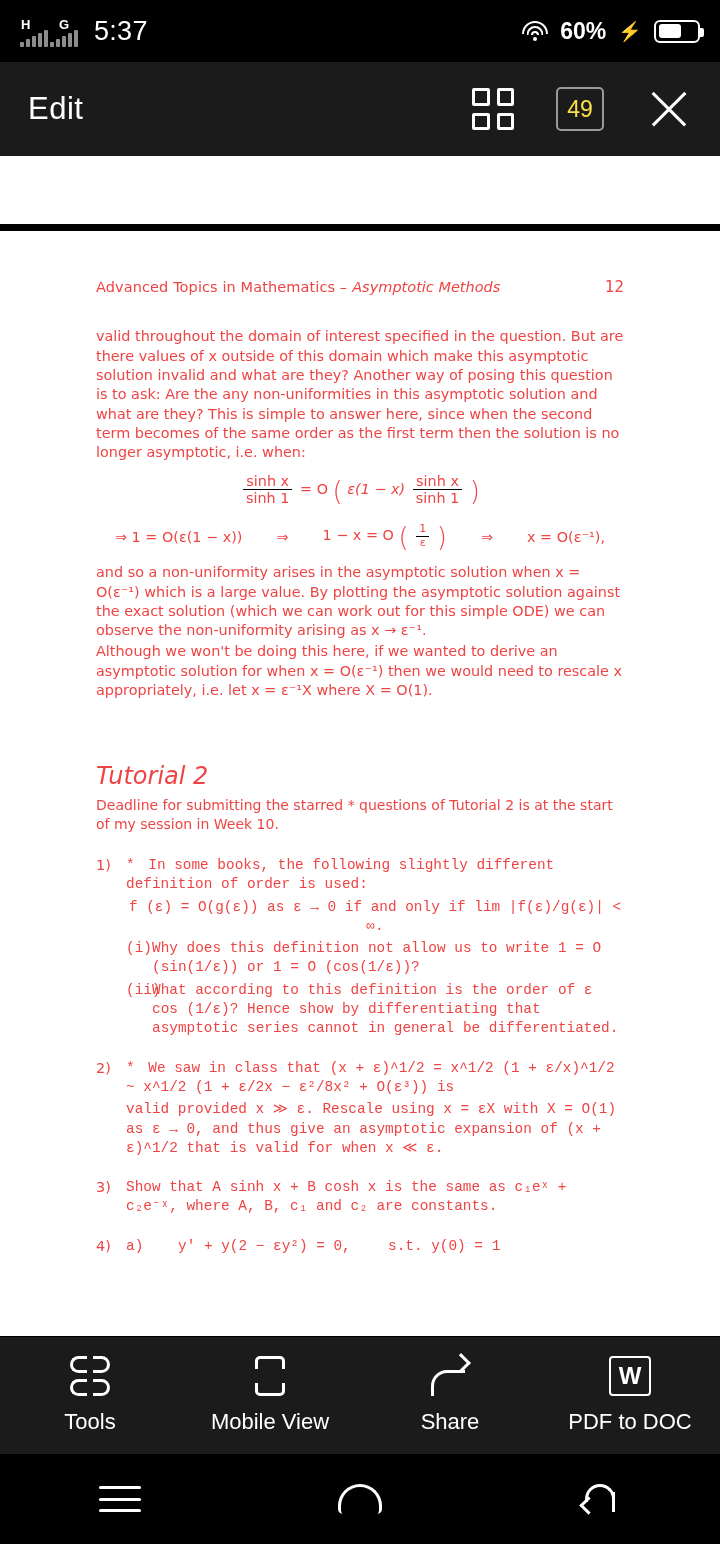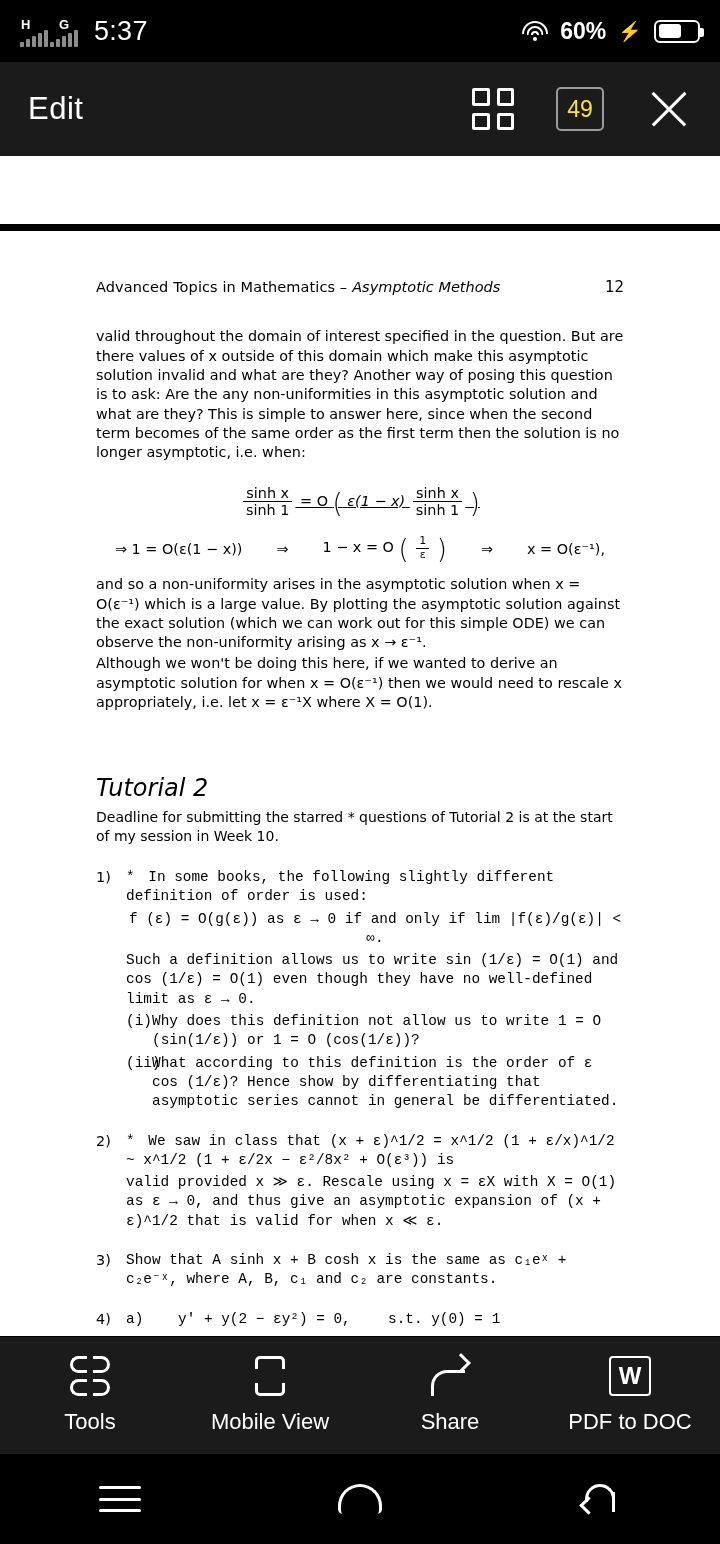--- a/index.html
+++ b/index.html
@@ -65,35 +65,35 @@
     content: ""; position: absolute; left: 50%; top: 50%; width: 46px; height: 2.6px; background: #fff;
   }
   .close-icon:before { transform: translate(-50%,-50%) rotate(45deg); }
   .close-icon:after  { transform: translate(-50%,-50%) rotate(-45deg); }
 
   
   .docwrap { flex: 1 1 auto; background: #fff; overflow: hidden; position: relative; display: flex; flex-direction: column; }
   .doc-topgap { height: 68px; background: #fff; flex: 0 0 auto; }
   .doc-rule { height: 7px; background: #000; flex: 0 0 auto; }
   .page {
-    flex: 1 1 auto; background: #fff; color: #000000;
+    flex: 1 1 auto; background: #fff; color: #ef4444;
     padding: 46px 34px 0 34px;
     font-family: "DejaVu Sans", sans-serif;
     font-size: 14.4px; line-height: 1.34;
     overflow: hidden;
   }
   .page-inner { padding: 0 62px; }
 
   .hdr { display: flex; align-items: baseline; font-size: 14.5px; margin-bottom: 30px; }
   .hdr .t1 { letter-spacing: .1px; }
   .hdr .t2 { font-style: italic; margin-left: 5px; }
   .hdr .pg { margin-left: auto; font-size: 15px; }
 
   p.body { margin-bottom: 2px; text-align: left; }
-  .mathline { text-align: center; margin: 22px 0 4px; text-decoration: underline; }
+  .mathline { text-align: center; margin: 10px 0 4px; }
   .it { font-style: italic; }
   .frac { display: inline-block; vertical-align: middle; text-align: center; line-height: 1.15; margin: 0 3px; }
   .frac .num { display: block; border-bottom: 1px solid #000; padding: 0 3px; }
   .frac .den { display: block; padding: 0 3px; }
   .sm { font-size: 11px; }
   .paren-big { font-size: 26px; vertical-align: -6px; font-weight: 300; }
 
   .eqrow { display: flex; justify-content: center; align-items: center; gap: 34px; margin: 12px 0 8px; }
 
   h2.tut { font-style: italic; font-size: 24px; margin: 60px 0 4px; font-weight: normal; }
@@ -254,21 +254,20 @@
         <div class="qs">
 
           <div class="q">
             <span class="num">1)</span>
             <div class="bodyq">
               <div class="tight">
                 <span class="star">*</span>
                 <span>In some books, the following slightly different definition of order is used:</span>
               </div>
               <div class="center tight">f (ε) = O(g(ε)) as ε → 0  if and only if  lim |f(ε)/g(ε)| &lt; ∞.</div>
-              <div class="tight">Such a definition allows us to write sin (1/ε) = O(1) and cos (1/ε) = O(1) even though they have no well-defined limit as ε → 0.</div>
               <div class="sub">
                 <span class="lbl">(i)</span>
                 <span>Why does this definition not allow us to write 1 = O (sin(1/ε)) or 1 = O (cos(1/ε))?</span>
               </div>
               <div class="sub">
                 <span class="lbl">(ii)</span>
                 <span>What according to this definition is the order of  ε cos (1/ε)?  Hence show by differentiating that asymptotic series cannot in general be differentiated.</span>
               </div>
             </div>
           </div>

